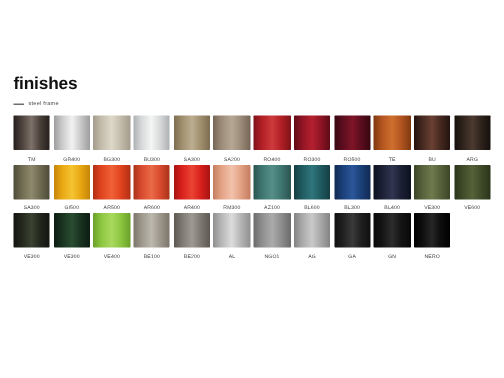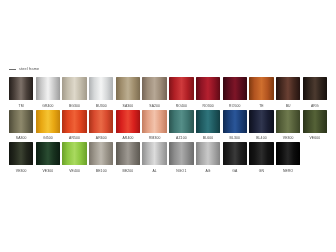--- a/index.html
+++ b/index.html
@@ -92,20 +92,21 @@
     line-height: 5px;
     white-space: nowrap;
     height: 5px;
   }
 </style>
 </head>
 <body>
 
 <div class="page">
 
+  <div class="title">finishes</div>
 
   <div class="legend">
     <span class="legend-dash"></span>
     <span class="legend-label">steel frame</span>
   </div>
 
   <div class="grid" id="swatch-grid">
       <div class="cell">
         <div class="swatch" style="background: linear-gradient(90deg, rgb(36, 30, 27) 0%, rgb(74, 64, 58) 22%, rgb(125, 113, 105) 50%, rgb(74, 64, 58) 74%, rgb(36, 30, 27) 100%);"></div>
         <div class="code">TM</div>

